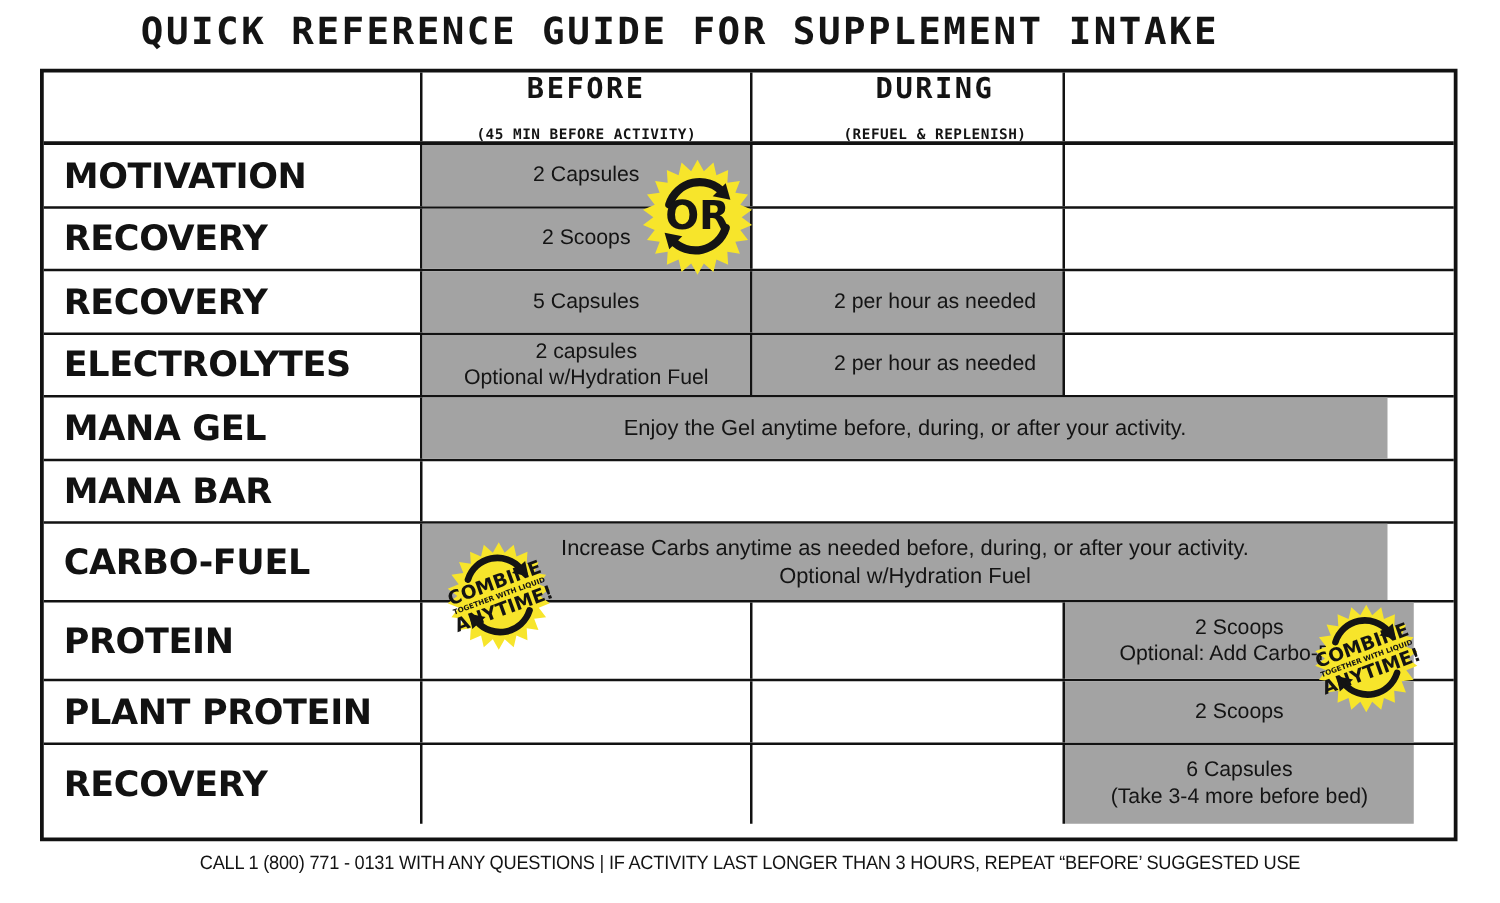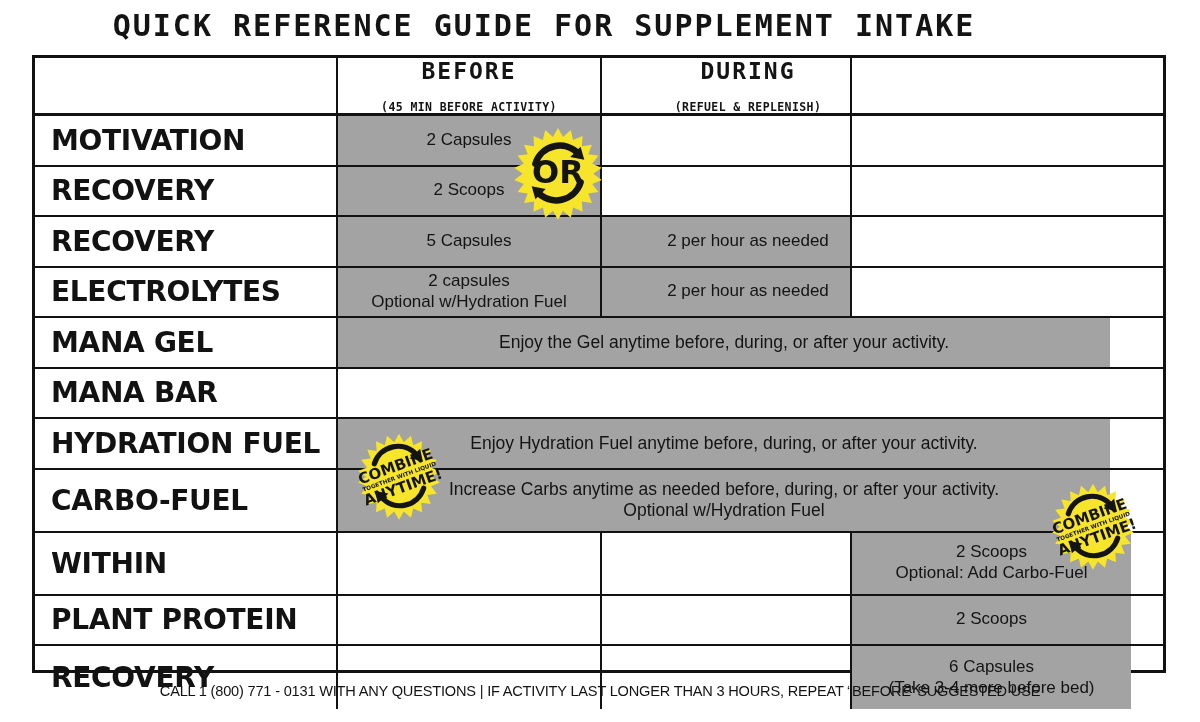--- a/index.html
+++ b/index.html
@@ -226,41 +226,33 @@
         <span class="cell-text wide">Enjoy the Gel anytime before, during, or after your activity.</span>
       </div>
   </div>
 
   <div class="row body-row">
     <div class="c-label">
         <span class="label-text">MANA BAR</span>
       </div>
   </div>
 
-  <div class="row body-row">
-    <div class="c-label">
-        <span class="label-text">HYDRATION FUEL</span>
-      </div>
-    <div class="c-span3 yellow">
-        <span class="cell-text wide">Enjoy Hydration Fuel anytime before, during, or after your activity.</span>
-      </div>
-  </div>
 
   <div class="row tall-row">
     <div class="c-label">
         <span class="label-text">CARBO-FUEL</span>
       </div>
     <div class="c-span3 yellow">
         <span class="cell-text wide">Increase Carbs anytime as needed before, during, or after your activity.<br>Optional w/Hydration Fuel</span>
       </div>
   </div>
 
   <div class="row tall-row">
     <div class="c-label">
-        <span class="label-text">WITHIN</span>
+        <span class="label-text">PROTEIN</span>
       </div>
     <div class="c-before">
         <span class="cell-text"></span>
       </div>
     <div class="c-during">
         <span class="cell-text"></span>
       </div>
     <div class="c-after yellow">
         <span class="cell-text">2 Scoops<br>Optional: Add Carbo-Fuel</span>
       </div>

